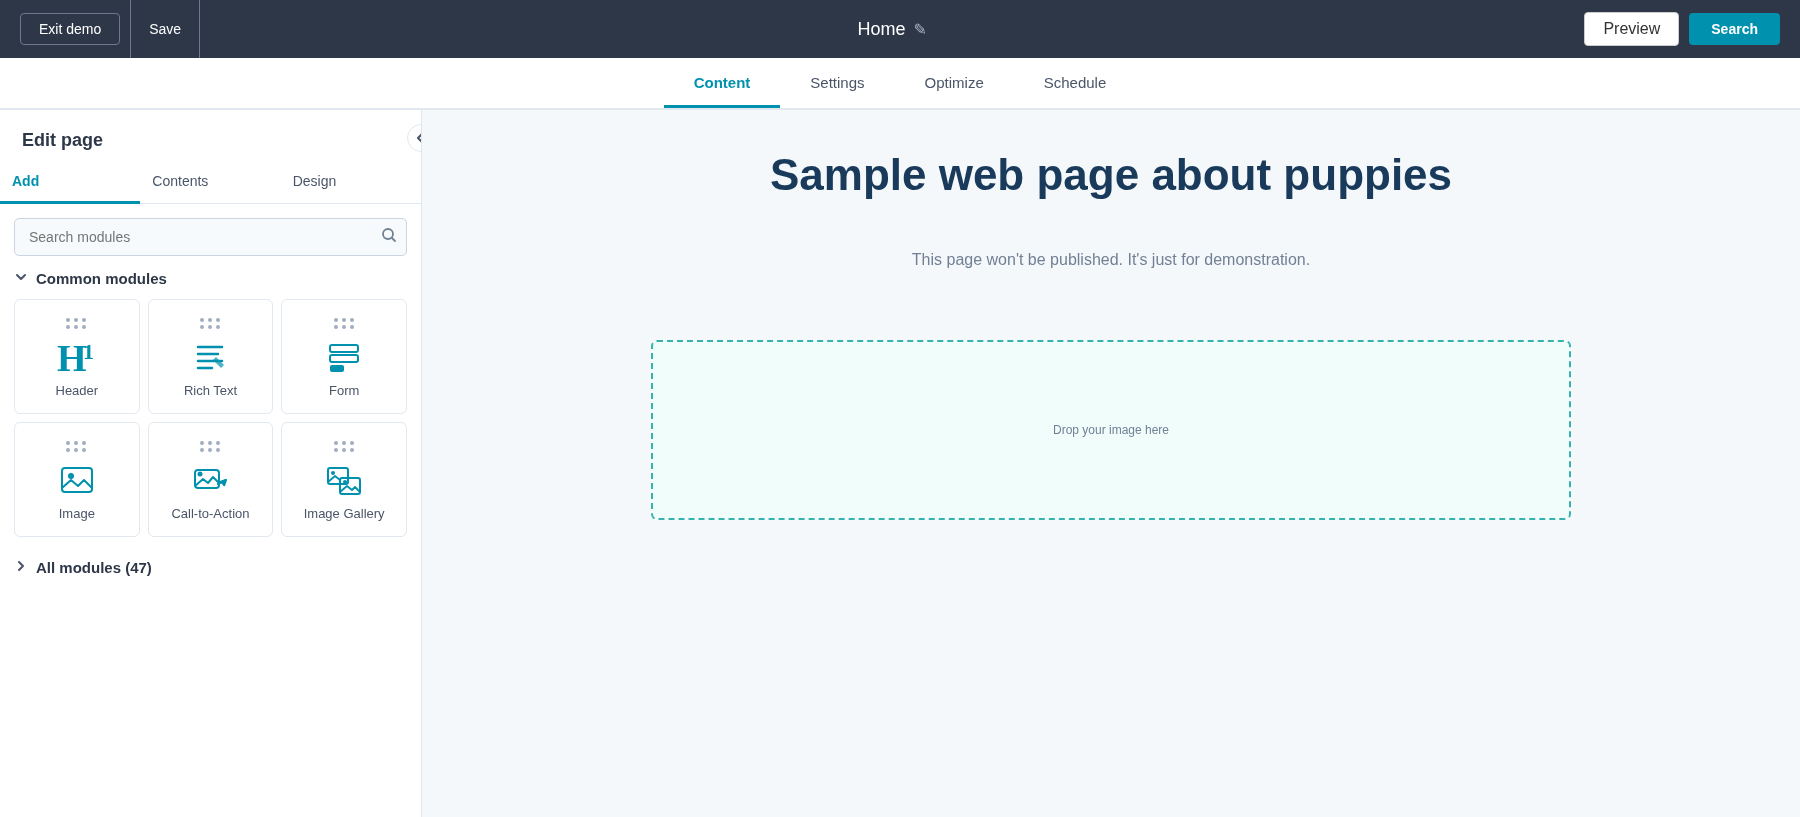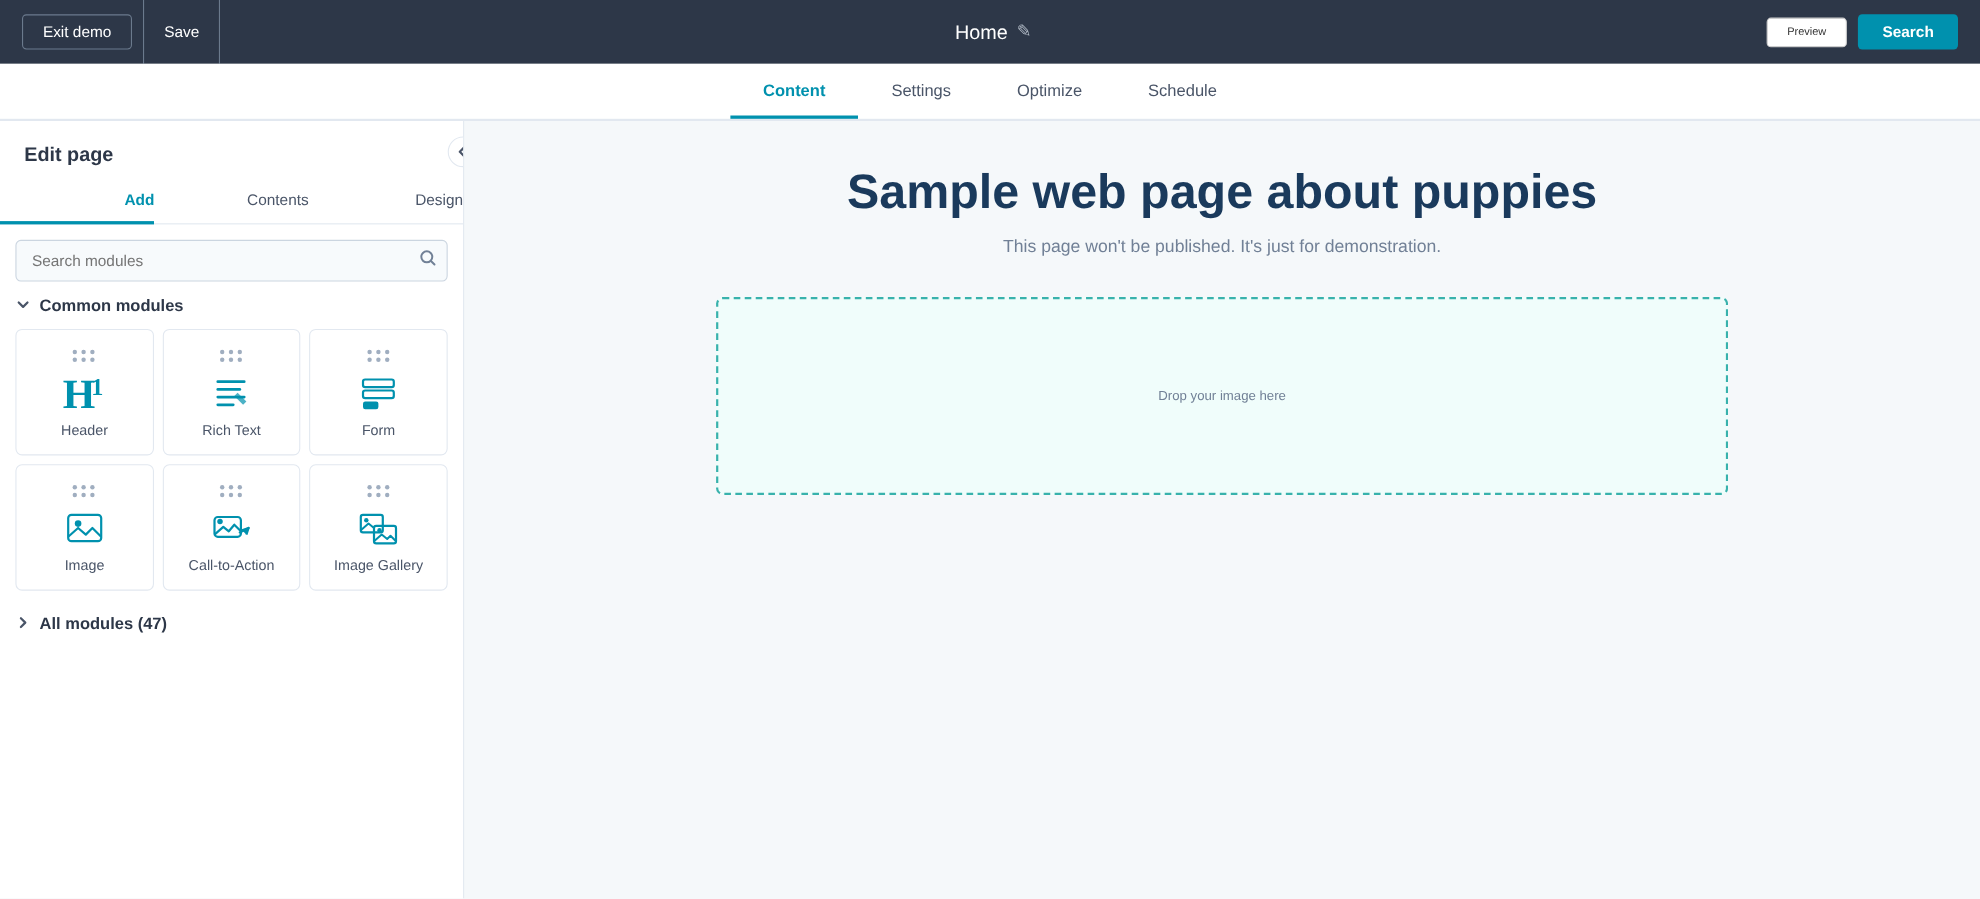--- a/index.html
+++ b/index.html
@@ -78,21 +78,21 @@
       font-size: 14px;
       font-weight: 600;
     }
     .btn-preview {
       background: #fff;
       border: 1px solid #ccc;
       color: #333;
       padding: 7px 18px;
       border-radius: 4px;
       cursor: pointer;
-      font-size: 10px;
+      font-size: 16px;
     }
 
     
     .nav-tabs {
       background: #fff;
       border-bottom: 2px solid #e2e8f0;
       height: 52px;
       display: flex;
       align-items: center;
       justify-content: center;
@@ -154,22 +154,22 @@
       font-size: 18px;
       font-weight: 600;
       color: #2d3748;
     }
     .sidebar-inner-tabs {
       display: flex;
       border-bottom: 1px solid #e2e8f0;
     }
     .sidebar-inner-tab {
       flex: 1;
-      text-align: right;
-      padding: 12px 0;
+      text-align: left;
+      padding: 12px 12px;
       font-size: 14px;
       color: #4a5568;
       cursor: pointer;
       border-bottom: 3px solid transparent;
       margin-bottom: -1px;
     }
     .sidebar-inner-tab.active {
       color: #0091ae;
       border-bottom: 3px solid #0091ae;
       font-weight: 600;
@@ -287,20 +287,21 @@
 
     
     .canvas-area {
       flex: 1;
       background: #f5f8fa;
       overflow-y: auto;
       display: flex;
       flex-direction: column;
       align-items: center;
       padding: 40px 0;
+      gap: 35px;
     }
     .page-heading {
       font-size: 44px;
       font-weight: 700;
       color: #1a3a5c;
       text-align: center;
       margin-bottom: 16px;
     }
     .page-subtext {
       font-size: 16px;

